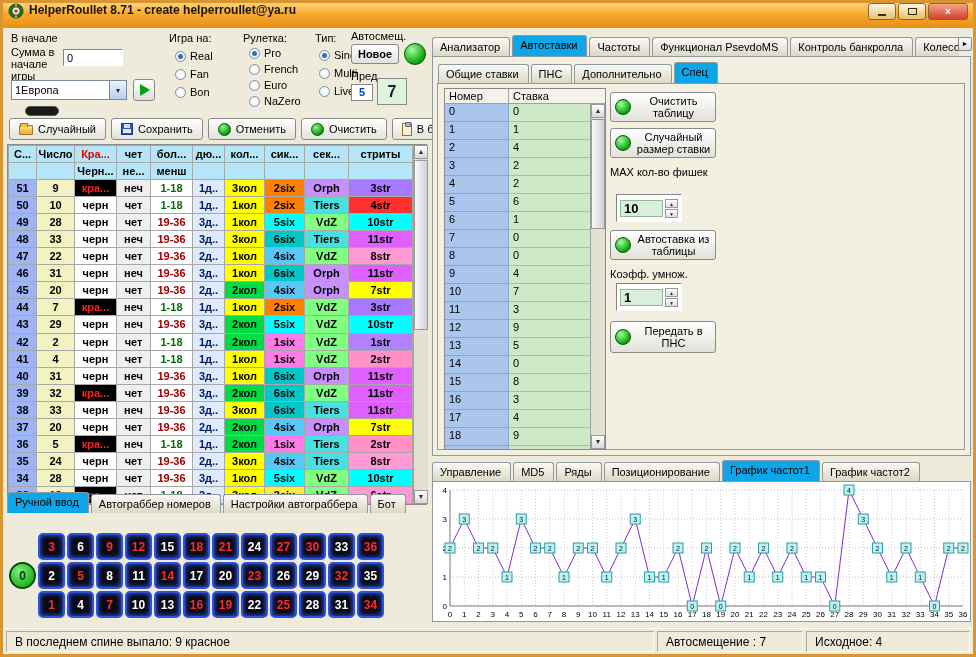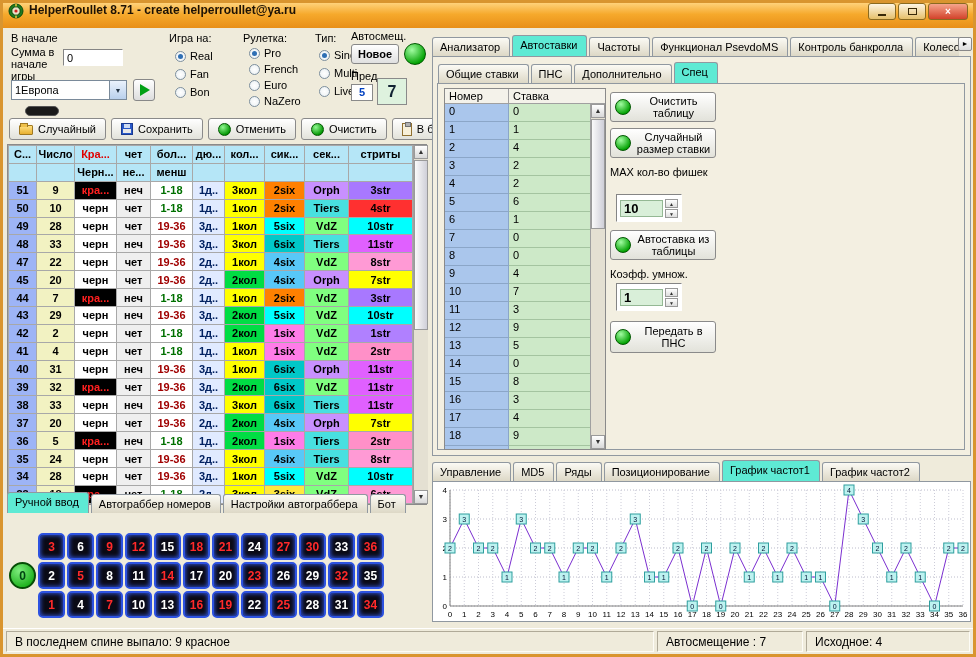--- a/index.html
+++ b/index.html
@@ -72,21 +72,21 @@
   .c-str{width:64px;}
   td.hd{background:#b5e6f7;color:#000;font-weight:bold;height:15px;}
   
   .vscroll{width:15px;background:#e4e0d2;border-left:1px solid #a0a0a0;display:flex;flex-direction:column;flex:none;}
   .scroll-btn{height:14px;border:1px solid #9a9a9a;background:linear-gradient(#fff,#d8d8d8);font-size:7px;text-align:center;line-height:12px;color:#333;flex:none;}
   .scroll-track{flex:1;position:relative;}
   .scroll-thumb{position:absolute;left:0;width:100%;border:1px solid #9a9a9a;background:linear-gradient(90deg,#fafafa,#cfcfd8);}
   
   .tabstrip{position:absolute;display:flex;align-items:flex-end;height:21px;overflow:hidden;white-space:nowrap;}
   .tab{display:inline-block;padding:3px 9px 3px 7px;border:1px solid #9098a0;border-bottom:none;border-radius:3px 3px 0 0;background:linear-gradient(#fbfaf4,#ddd8c6);margin-right:2px;font-size:11px;height:19px;}
-  .tab.active{background:#5eead4;height:21px;position:relative;z-index:3;font-weight:normal;}
+  .tab.active{background:#0ea5e9;height:21px;position:relative;z-index:3;font-weight:normal;}
   .page{position:absolute;border:1px solid #9098a0;background:#f3efe1;}
   
   .pad-row{position:absolute;display:flex;gap:2px;}
   .padbtn{width:27px;height:27px;background:#0a0a16;border:2px solid #2d52e0;border-radius:5px;color:#fff;font-weight:bold;font-size:12px;display:flex;align-items:center;justify-content:center;box-shadow:inset 0 0 5px #3a64ff;}
   .padbtn.red{color:#ff2a2a;}
   .padbtn.zero{background:radial-gradient(circle at 35% 30%,#7dec7d,#00a000);border:2px solid #064d06;border-radius:50%;color:#041;box-shadow:none;}
   
   .right{position:absolute;left:427px;top:0;width:543px;height:600px;}
   .tab-scroll{position:absolute;right:1px;top:9px;width:14px;height:14px;border:1px solid #888;border-radius:2px;background:linear-gradient(#fff,#ddd);font-size:7px;text-align:center;line-height:12px;z-index:5;}
   
@@ -319,20 +319,32 @@
               <td class="c-spin">47</td>
               <td class="c-num">22</td>
               <td class="c-col" style="background: rgb(255, 255, 255); color: rgb(0, 0, 0);">черн</td>
               <td class="c-par">чет</td>
               <td class="c-rng" style="background: rgb(255, 255, 255); color: rgb(160, 0, 0);">19-36</td>
               <td class="c-doz">2д..</td>
               <td class="c-kol" style="background: rgb(255, 255, 0);">1кол</td>
               <td class="c-six" style="background: rgb(88, 200, 248);">4six</td>
               <td class="c-sec" style="background: rgb(128, 255, 128);">VdZ</td>
               <td class="c-str" style="background: rgb(255, 154, 213);">8str</td>
+            </tr>
+            <tr>
+              <td class="c-spin">46</td>
+              <td class="c-num">31</td>
+              <td class="c-col" style="background: rgb(255, 255, 255); color: rgb(0, 0, 0);">черн</td>
+              <td class="c-par">неч</td>
+              <td class="c-rng" style="background: rgb(255, 255, 255); color: rgb(160, 0, 0);">19-36</td>
+              <td class="c-doz">3д..</td>
+              <td class="c-kol" style="background: rgb(255, 255, 0);">1кол</td>
+              <td class="c-six" style="background: rgb(0, 200, 200);">6six</td>
+              <td class="c-sec" style="background: rgb(200, 144, 255);">Orph</td>
+              <td class="c-str" style="background: rgb(224, 96, 255);">11str</td>
             </tr>
             <tr>
               <td class="c-spin">45</td>
               <td class="c-num">20</td>
               <td class="c-col" style="background: rgb(255, 255, 255); color: rgb(0, 0, 0);">черн</td>
               <td class="c-par">чет</td>
               <td class="c-rng" style="background: rgb(255, 255, 255); color: rgb(160, 0, 0);">19-36</td>
               <td class="c-doz">2д..</td>
               <td class="c-kol" style="background: rgb(0, 221, 68);">2кол</td>
               <td class="c-six" style="background: rgb(88, 200, 248);">4six</td>

